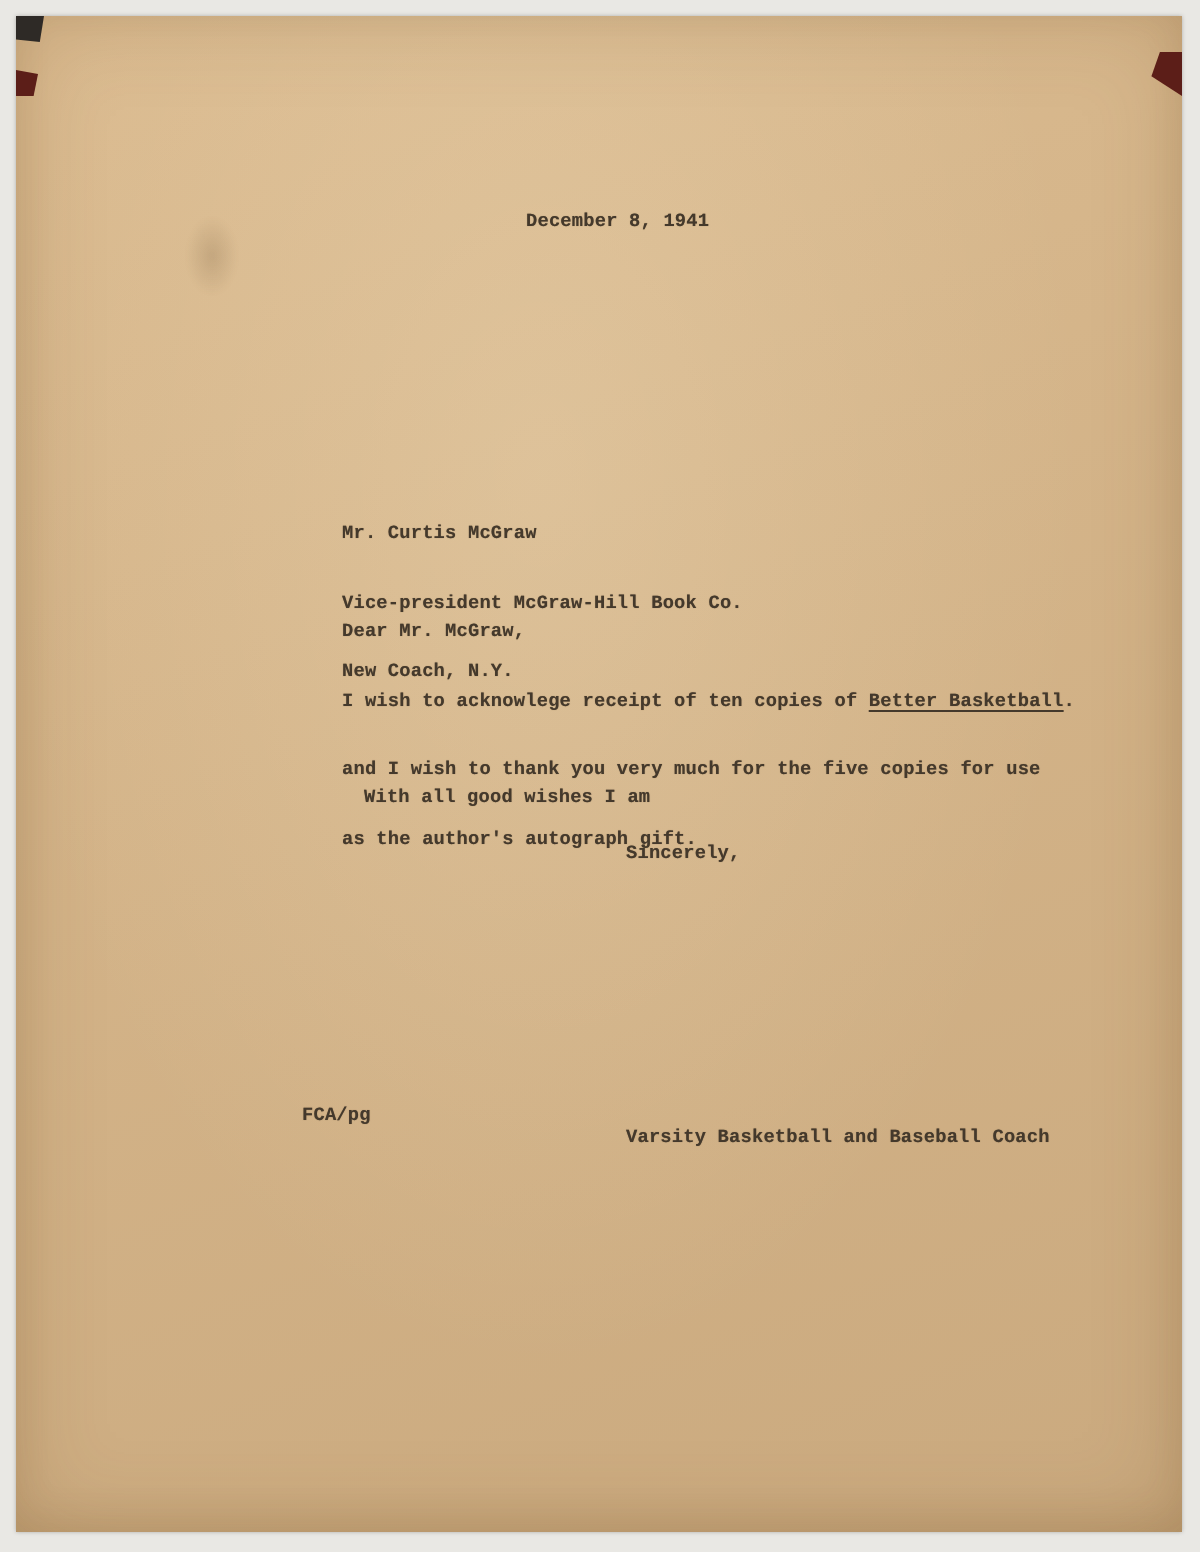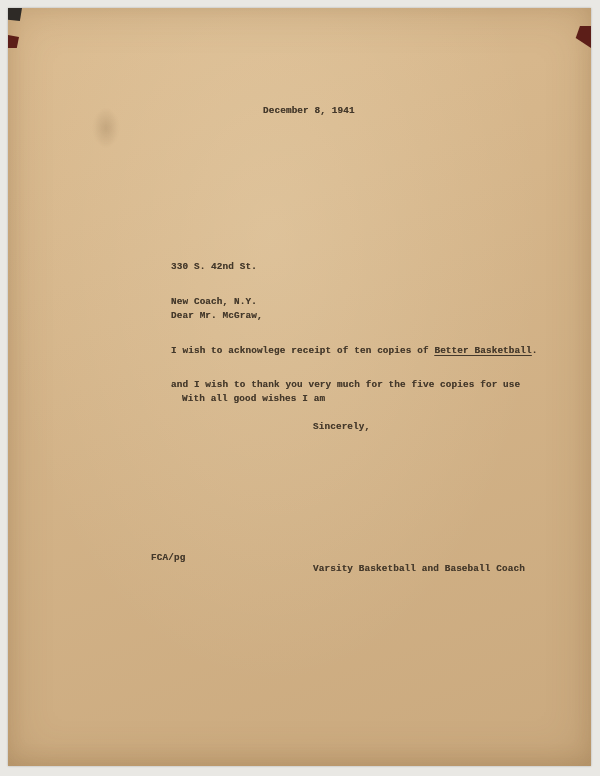--- a/index.html
+++ b/index.html
@@ -86,30 +86,32 @@
 <body>
 
 <div class="scan">
 
   <div class="paper">
     <div class="smudge"></div>
 
     <div class="txt date-line">December 8, 1941</div>
 
     <div class="txt address">
-      <div>330 S. 42nd St.</div>
+      <div>Mr. Curtis McGraw</div>
+      <div>Vice-president McGraw-Hill Book Co.</div>
       <div>New Coach, N.Y.</div>
     </div>
 
     <div class="txt salutation">Dear Mr. McGraw,</div>
 
     <div class="txt para1"><span>I wish to acknowlege receipt of ten copies of </span><span class="u">Better Basketball</span><span>.</span></div>
 
     <div class="txt para2">
       <div>and I wish to thank you very much for the five copies for use</div>
+      <div>as the author's autograph gift.</div>
     </div>
 
     <div class="txt closing-line">With all good wishes I am</div>
 
     <div class="txt signoff">Sincerely,</div>
 
     <div class="txt signature-block">
       <div>Varsity Basketball and Baseball Coach</div>
     </div>
 

